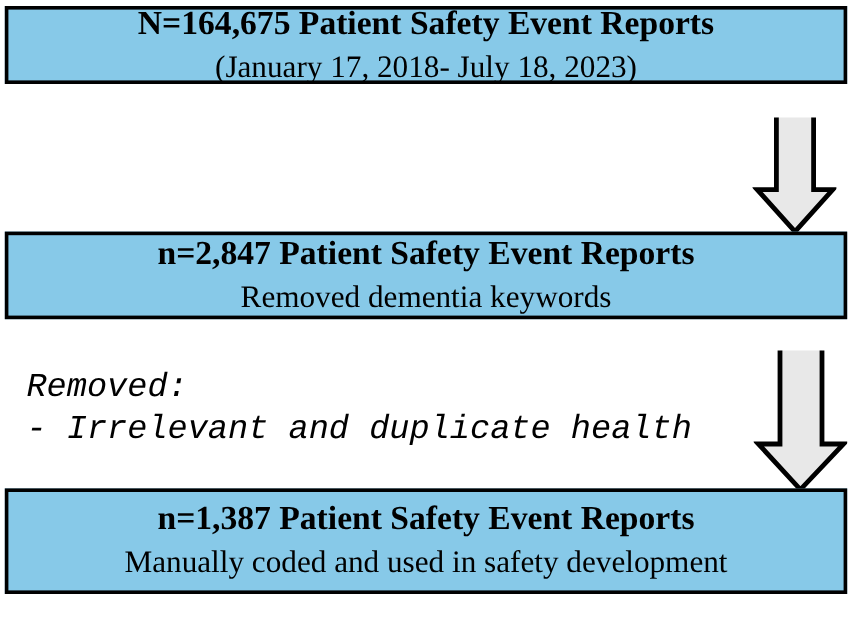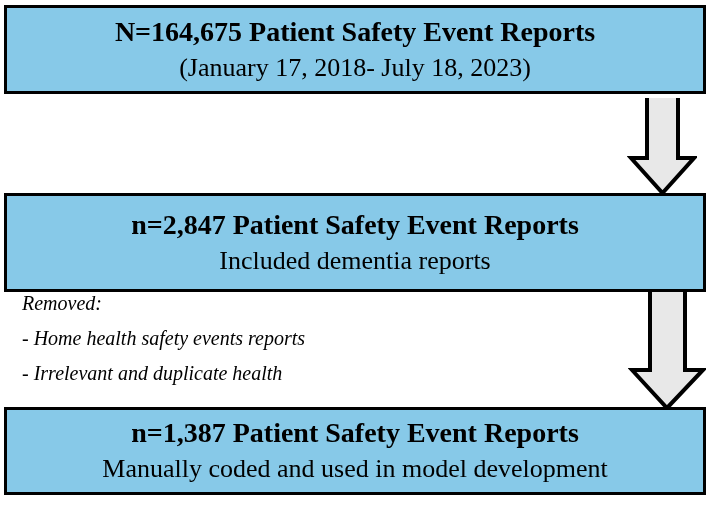--- a/index.html
+++ b/index.html
@@ -26,42 +26,43 @@
     left: 4px;
     width: 702px;
     background: var(--box-fill);
     border: 3px solid var(--box-border);
     display: flex;
     flex-direction: column;
     justify-content: center;
     align-items: center;
     text-align: center;
   }
-  #box1 { top: 5px;   height: 89px; }
-  #box2 { top: 193px; height: 99px; }
+  #box1 { top: 5px;   height: 65px; }
+  #box2 { top: 193px; height: 73px; }
   #box3 { top: 407px; height: 88px; }
   .box-line-1 {
     font-weight: bold;
     font-size: 28px;
     line-height: 36px;
     white-space: nowrap;
   }
   .box-line-2 {
     font-weight: normal;
     font-size: 26px;
     line-height: 36px;
     white-space: nowrap;
   }
   .removed-note {
     position: absolute;
     left: 22px;
-    top: 286px;
+    top: 306px;
     font-style: italic;
-    font-size: 20px;
+    font-size: 28px;
     line-height: 35px;
+    font-family: Liberation Mono, monospace;
   }
   .removed-note div { white-space: nowrap; }
   .flow-arrow { position: absolute; display: block; }
   #arrow1 { left: 627px; top: 98px;  width: 70px; height: 100px; }
   #arrow2 { left: 628px; top: 292px; width: 78px; height: 120px; }
   .arrow-poly {
     fill: var(--arrow-fill);
     stroke: var(--arrow-outline);
     stroke-width: 4;
     stroke-linejoin: miter;
@@ -76,31 +77,30 @@
     <div class="box-line-1">N=164,675 Patient Safety Event Reports</div>
     <div class="box-line-2">(January 17, 2018- July 18, 2023)</div>
   </div>
 
   <svg class="flow-arrow" id="arrow1" viewBox="0 0 70 100">
     <polygon class="arrow-poly" points="20,-5 51,-5 51,60 67,60 35.5,95 4,60 20,60"></polygon>
   </svg>
 
   <div class="flow-box" id="box2">
     <div class="box-line-1">n=2,847 Patient Safety Event Reports</div>
-    <div class="box-line-2">Included dementia reports</div>
+    <div class="box-line-2">Removed dementia keywords</div>
   </div>
 
   <div class="removed-note">
     <div>Removed:</div>
-    <div>- Home health safety events reports</div>
     <div>- Irrelevant and duplicate health</div>
   </div>
 
   <svg class="flow-arrow" id="arrow2" viewBox="0 0 78 120">
     <polygon class="arrow-poly" points="22,-5 57,-5 57,78 75,78 39,116 4,78 22,78"></polygon>
   </svg>
 
   <div class="flow-box" id="box3">
     <div class="box-line-1">n=1,387 Patient Safety Event Reports</div>
-    <div class="box-line-2">Manually coded and used in model development</div>
+    <div class="box-line-2">Manually coded and used in safety development</div>
   </div>
 
 </div>
 
 </body></html>

